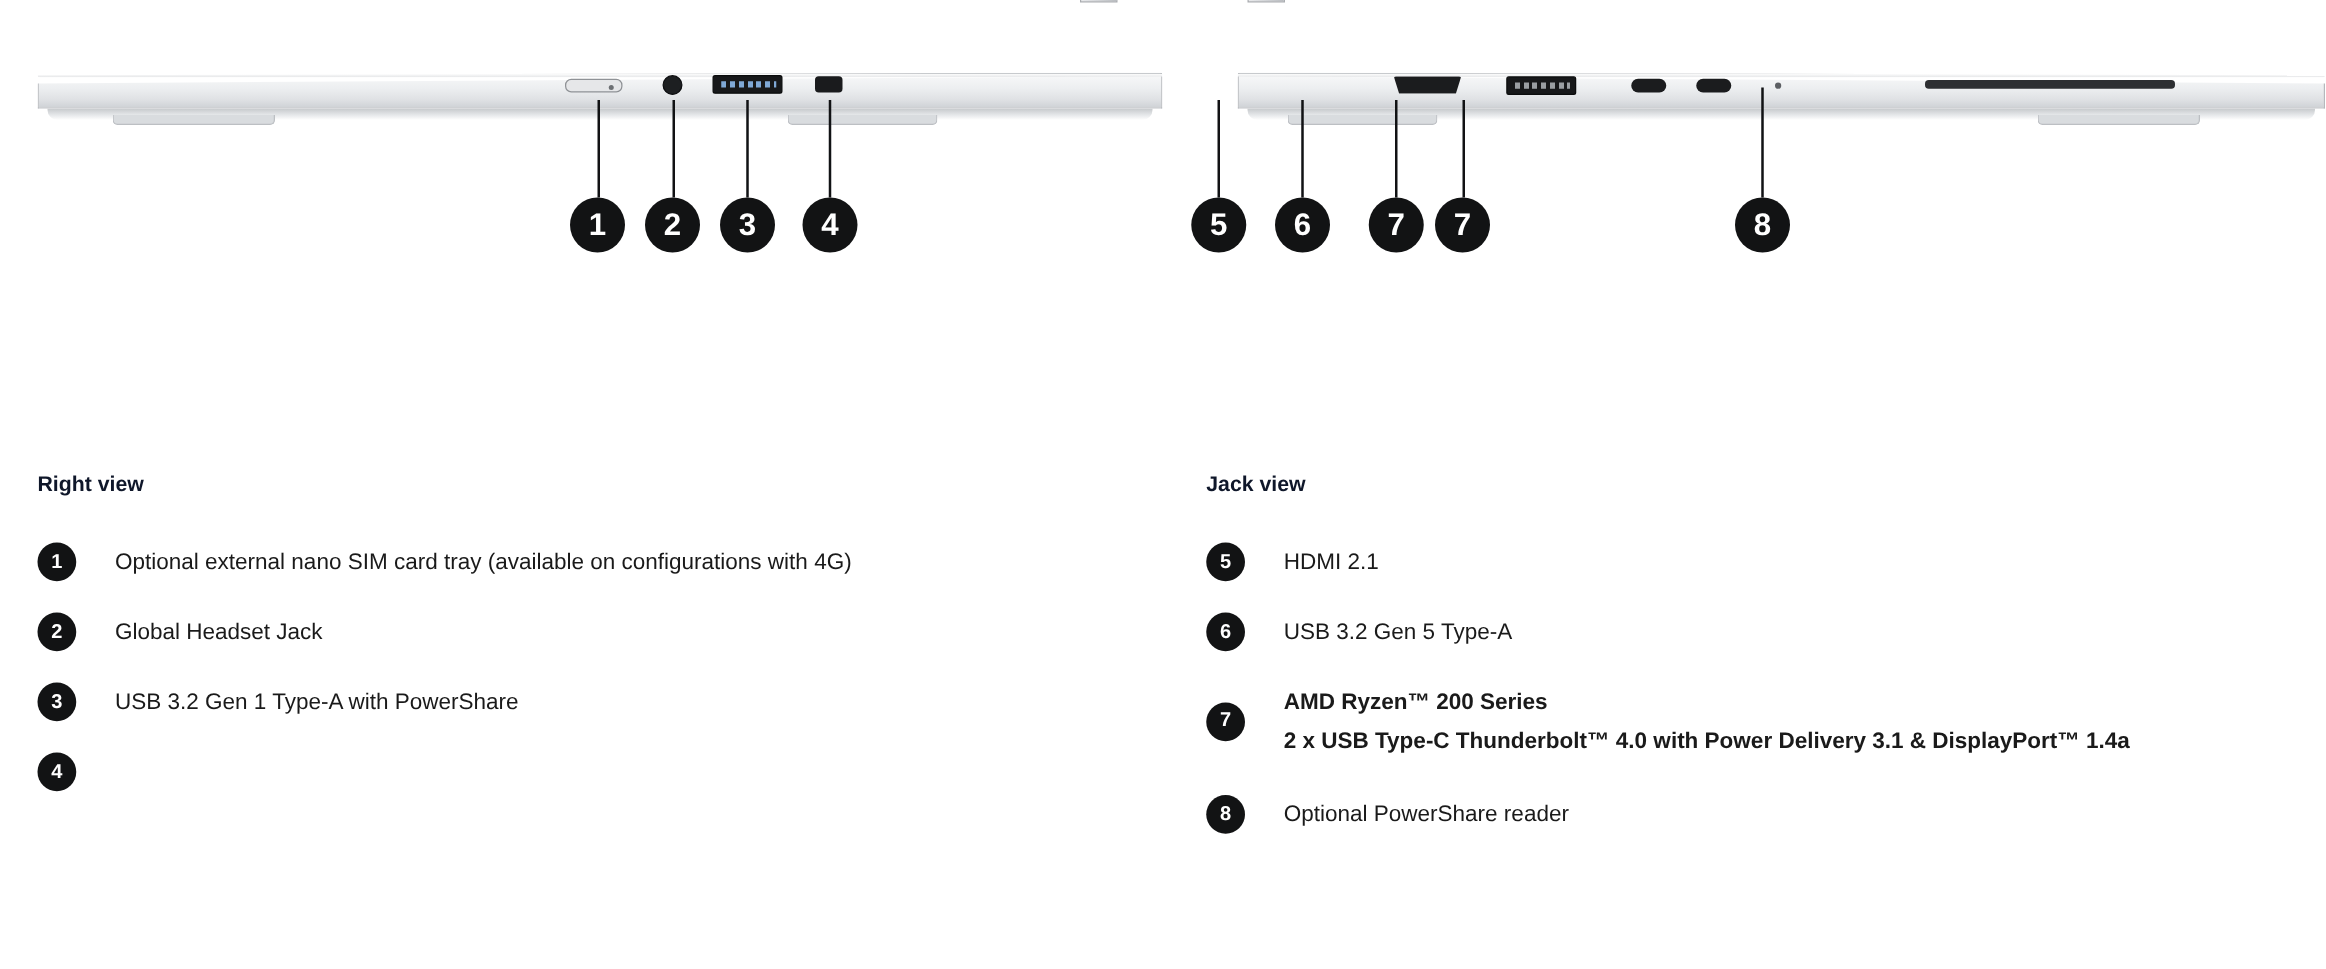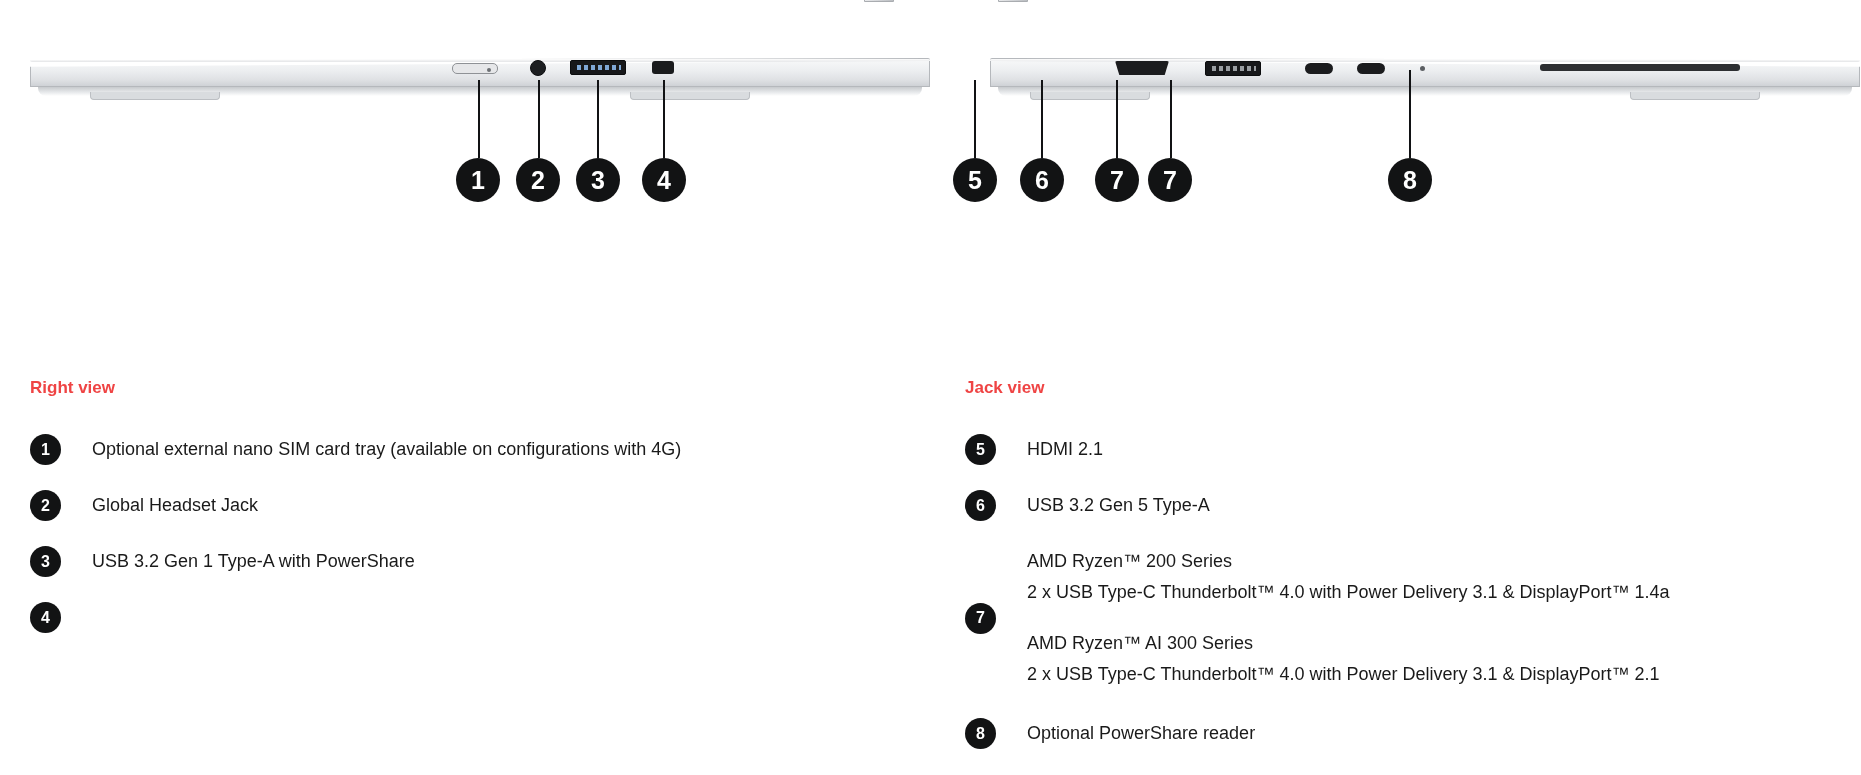--- a/index.html
+++ b/index.html
@@ -189,21 +189,21 @@
     position: absolute;
     top: 378px;
   }
   .legend.col-left  { left: 30px;  width: 920px; }
   .legend.col-right { left: 965px; width: 890px; }
 
   .legend h3 {
     margin: 0 0 36px 0;
     font-size: 17px;
     font-weight: 700;
-    color: #ef4444;
+    color: #0f172a;
   }
   .legend-row {
     display: flex;
     align-items: center;
     margin-bottom: 25px;
   }
   .legend-row .num {
     flex: 0 0 auto;
     width: 31px; height: 31px;
     border-radius: 50%;
@@ -216,21 +216,21 @@
     justify-content: center;
     margin-right: 31px;
   }
   .legend-row .txt {
     font-size: 18px;
     line-height: 31px;
     color: #1a1a1a;
   }
   .legend-row.multi { align-items: center; margin-bottom: 28px; }
   .legend-row.multi .txt { line-height: 31px; }
-  .legend-row.multi .txt .grp { margin-bottom: 20px; }
+  .legend-row.multi .txt .grp { margin-bottom: 20px; font-weight: bold; }
   .legend-row.multi .txt .grp:last-child { margin-bottom: 0; }
   .legend-row.multi .txt .l1 { display: block; }
   .legend-row.multi .txt .l2 { display: block; }
 </style>
 </head>
 <body>
 
 <div id="page">
 
   <div class="illus">
@@ -329,24 +329,20 @@
       <div class="txt">USB 3.2 Gen 5 Type-A</div>
     </div>
 
     <div class="legend-row multi">
       <div class="num">7</div>
       <div class="txt">
         <div class="grp">
           <span class="l1">AMD Ryzen™ 200 Series</span>
           <span class="l2">2 x USB Type-C Thunderbolt™ 4.0 with Power Delivery 3.1 &amp; DisplayPort™ 1.4a</span>
         </div>
-        <div class="grp">
-          <span class="l1">AMD Ryzen™ AI 300 Series</span>
-          <span class="l2">2 x USB Type-C Thunderbolt™ 4.0 with Power Delivery 3.1 &amp; DisplayPort™ 2.1</span>
-        </div>
       </div>
     </div>
 
     <div class="legend-row">
       <div class="num">8</div>
       <div class="txt">Optional PowerShare reader</div>
     </div>
   </div>
 
 </div>

